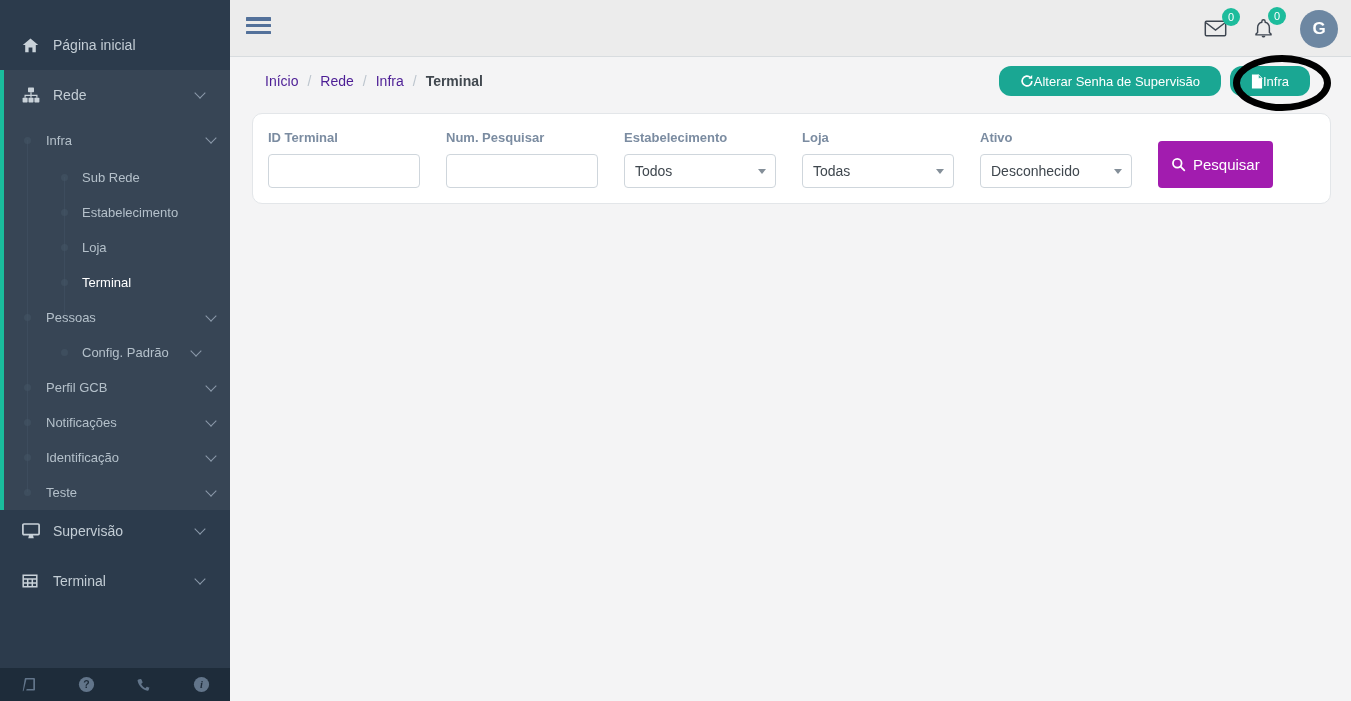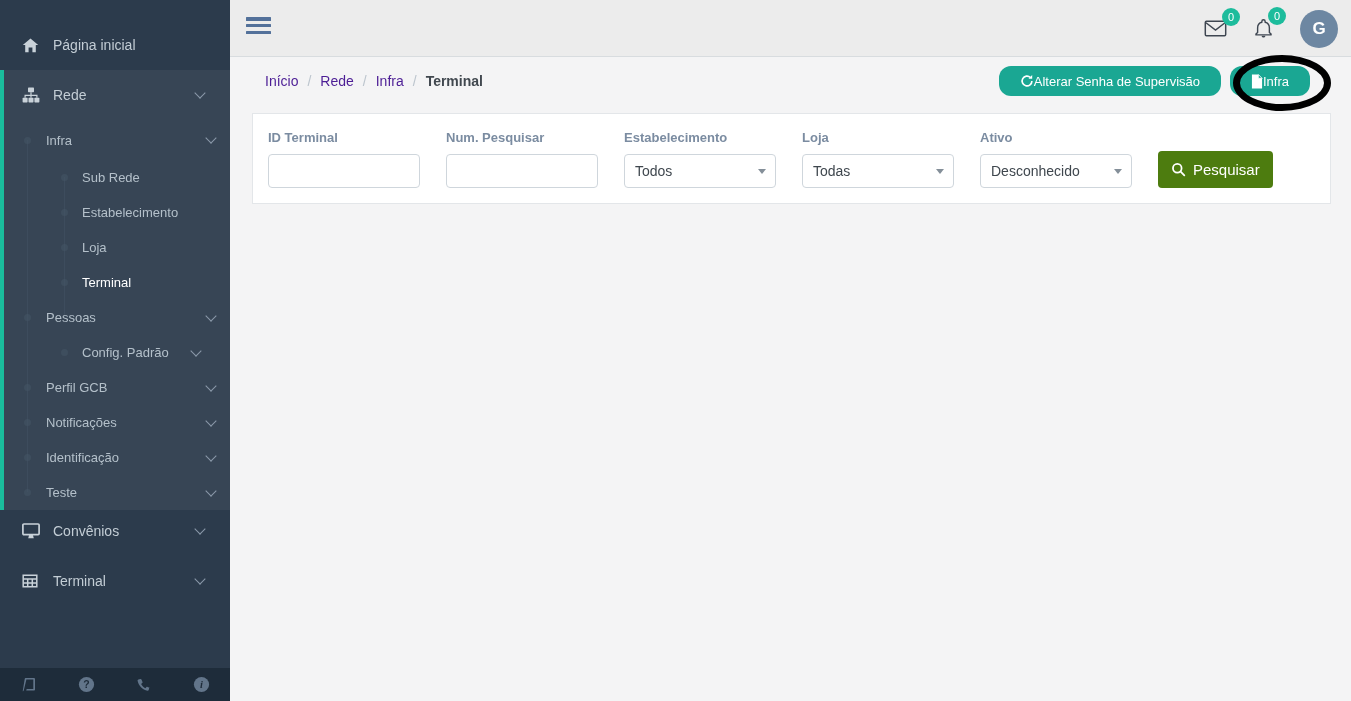--- a/index.html
+++ b/index.html
@@ -54,31 +54,31 @@
   .crumbs .lnk{color:#4c1d95;cursor:pointer;}
   .crumbs .sep{color:#bcc5cd;}
   .crumbs .cur{color:#41484f;font-weight:bold;}
   .pactions{margin-left:auto;margin-right:41px;display:flex;gap:9px;}
   .btn-teal{background:#1aa793;color:#fff;font-size:13px;height:30px;border:none;border-radius:12px;
             padding:0 21px;display:flex;align-items:center;gap:0;cursor:pointer;font-family:inherit;}
   .btn-teal svg{flex:none;}
 
   
   .card{position:absolute;left:252px;top:113px;width:1079px;height:91px;background:#fff;
-        border:1px solid #e3e6e9;border-radius:0;box-sizing:border-box;padding:16px 15px;}
+        border:1px solid #e3e6e9;border-radius:10px;box-sizing:border-box;padding:16px 15px;}
   .filters{display:flex;gap:26px;align-items:flex-end;}
   .field{width:152px;flex:none;}
   .field .flabel{display:block;font-size:13px;font-weight:bold;color:#7b8ca1;margin-bottom:9px;}
   .field input{width:100%;height:34px;box-sizing:border-box;border:1px solid #cfd6dc;border-radius:4px;
                padding:0 10px;font-size:14px;color:#3f474e;font-family:inherit;outline:none;}
   .fselect{height:34px;box-sizing:border-box;border:1px solid #cfd6dc;border-radius:4px;background:#fff;
            display:flex;align-items:center;padding:12px 10px;font-size:14px;color:#3f474e;position:relative;cursor:pointer;}
   .caret{position:absolute;right:9px;top:14px;width:0;height:0;border-left:4.5px solid transparent;
          border-right:4.5px solid transparent;border-top:5.5px solid #848f99;}
-  .btn-search{height:37px;background:#4d7c0f;color:#fff;border:none;border-radius:4px;font-size:15px;
+  .btn-search{height:47px;background:#a21caf;color:#fff;border:none;border-radius:4px;font-size:15px;
               padding:0 13px;display:flex;align-items:center;gap:7px;cursor:pointer;font-family:inherit;}
 
   
   .annotation{position:absolute;left:1233px;top:55px;width:98px;height:56px;border:7px solid #000;
               border-radius:50%;box-sizing:border-box;pointer-events:none;z-index:9;}
 </style>
 </head>
 <body>
 
 <div class="screen">
@@ -170,21 +170,21 @@
         </div>
       </div>
 
       <div class="item l1" style="height:42px;">
         <span class="ico">
           <svg width="18" height="16" viewBox="0 0 18 16">
               <rect x="0.9" y="1" width="16.2" height="10.6" rx="1" fill="none" stroke="currentColor" stroke-width="1.7"></rect>
               <path d="M6.2 15.2h5.6l-.9-3.2H7.1z" fill="currentColor"></path>
             </svg>
         </span>
-        <span>Convênios</span>
+        <span>Supervisão</span>
         <span class="chev"></span>
       </div>
 
       <div class="item l1 mv" style="height:42px;">
         <span class="ico">
           <svg width="16" height="16" viewBox="0 0 16 16">
               <path fill="none" stroke="currentColor" stroke-width="1.5" d="M1.2 2.2h13.6v11.6H1.2z M1.2 6h13.6 M1.2 9.9h13.6 M5.7 6v7.8 M10.3 6v7.8"></path>
             </svg>
         </span>
         <span>Terminal</span>

